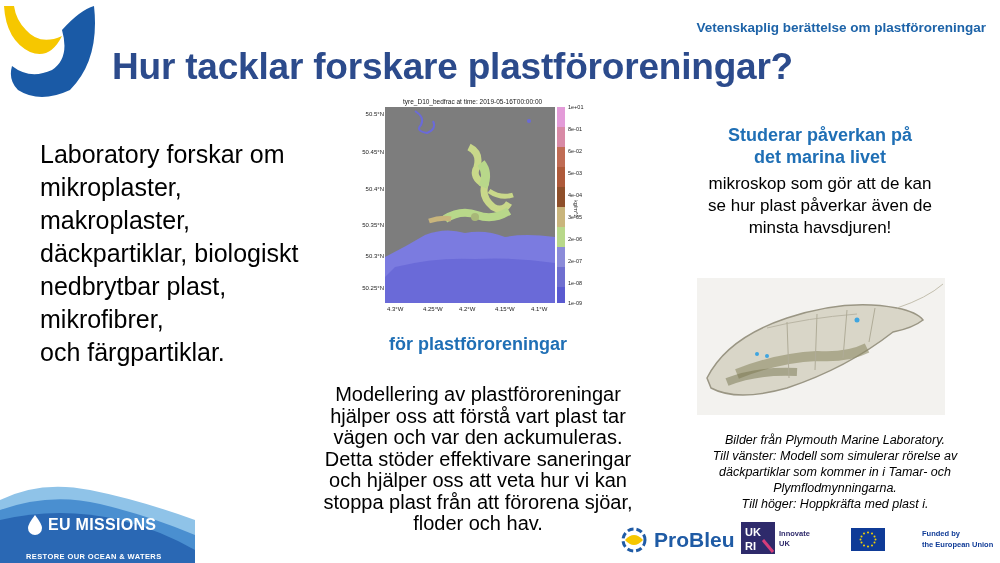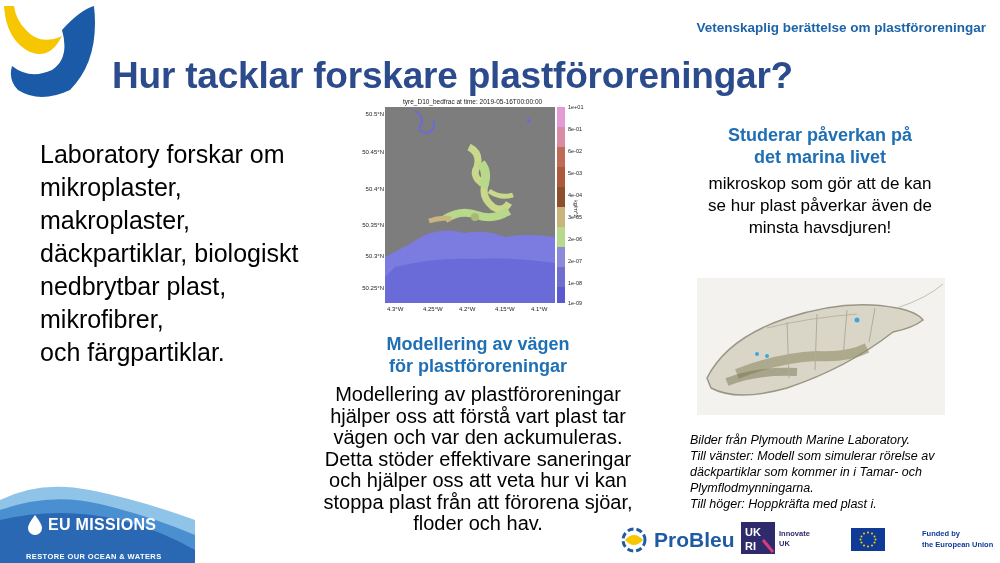--- a/index.html
+++ b/index.html
@@ -6,21 +6,21 @@
     html, body { width: 1000px; height: 563px; overflow: hidden; background: #ffffff; }
     body { position: relative; font-family: "Liberation Sans", sans-serif; color: #000; }
 
     .abs { position: absolute; }
 
     
     .logo-tl { left: 0; top: 0; width: 100px; height: 100px; }
 
     .header-tag { right: 14px; top: 20px; font-size: 13.5px; font-weight: bold; color: #1d63a8; }
 
-    .page-title { left: 112px; top: 55px; font-size: 37px; font-weight: bold; color: #2c4b8c; letter-spacing: -0.2px; white-space: nowrap; }
+    .page-title { left: 112px; top: 46px; font-size: 37px; font-weight: bold; color: #2c4b8c; letter-spacing: -0.2px; white-space: nowrap; }
 
     .left-text { left: 40px; top: 138px; width: 300px; font-size: 25px; line-height: 33px; color: #000; }
     .left-text span { display: block; white-space: nowrap; }
 
     
     .map-fig { left: 355px; top: 96px; width: 245px; height: 228px; }
     .map-title { position: absolute; left: 48px; top: 2px; font-size: 6.5px; color: #222; white-space: nowrap; }
     .map-plot { position: absolute; left: 30px; top: 11px; width: 170px; height: 196px; background: #7d7d7d; overflow: hidden; }
     .map-ylab { position: absolute; left: 0; width: 29px; font-size: 6px; color: #222; text-align: right; }
     .map-xlab { position: absolute; top: 210px; font-size: 6px; color: #222; }
@@ -30,21 +30,21 @@
     .cbar-unit { position: absolute; left: 224px; top: 104px; font-size: 5.5px; color: #222; transform: rotate(90deg); transform-origin: left top; white-space: nowrap; }
 
     .mid-heading { left: 358px; top: 333px; width: 240px; text-align: center; font-size: 18px; font-weight: bold; line-height: 22px; color: #1f6fb5; }
     .mid-text { left: 318px; top: 384px; width: 320px; text-align: center; font-size: 20px; line-height: 21.5px; color: #000; }
 
     .right-heading { left: 680px; top: 124px; width: 280px; text-align: center; font-size: 18px; font-weight: bold; line-height: 22px; color: #1f6fb5; }
     .right-text { left: 680px; top: 173px; width: 280px; text-align: center; font-size: 17px; line-height: 22px; color: #000; }
 
     .photo { left: 697px; top: 278px; width: 248px; height: 137px; background: #f3f2ef; overflow: hidden; }
 
-    .caption { left: 690px; top: 432px; width: 290px; text-align: left; font-size: 12.5px; font-style: italic; line-height: 16px; color: #000; }
+    .caption { left: 690px; top: 432px; width: 290px; text-align: center; font-size: 12.5px; font-style: italic; line-height: 16px; color: #000; }
 
     
     .eu-band { left: 0; top: 480px; width: 195px; height: 83px; }
     .eu-text { left: 48px; top: 516px; font-size: 16px; font-weight: bold; color: #ffffff; letter-spacing: 0.3px; }
     .eu-sub { left: 26px; top: 552px; font-size: 7.5px; font-weight: bold; color: #ffffff; letter-spacing: 0.4px; }
     .probleu-label { left: 654px; top: 528px; font-size: 21px; font-weight: bold; color: #1f5ba5; }
     .ukri { left: 741px; top: 522px; width: 34px; height: 32px; background: #2e2a6b; }
     .ukri-label { left: 779px; top: 529px; font-size: 7.5px; font-weight: bold; color: #2e2a6b; line-height: 10px; }
     .euflag { left: 851px; top: 528px; width: 34px; height: 23px; background: #0f3b97; }
     .eufund { left: 889px; top: 528px; font-size: 7.5px; font-weight: bold; color: #0f3b97; line-height: 11px; margin-left: 33px; }
@@ -119,21 +119,20 @@
   <div class="cbar-lab" style="top:96px">4e-04</div>
   <div class="cbar-lab" style="top:118px">3e-05</div>
   <div class="cbar-lab" style="top:140px">2e-06</div>
   <div class="cbar-lab" style="top:162px">2e-07</div>
   <div class="cbar-lab" style="top:184px">1e-08</div>
   <div class="cbar-lab" style="top:204px">1e-09</div>
   <div class="cbar-unit">kg/m^2</div>
 </div>
 
 <div class="abs mid-heading">
-  <div>Modellering av vägen</div>
   <div>för plastföroreningar</div>
 </div>
 <div class="abs mid-text">
   <div>Modellering av plastföroreningar</div>
   <div>hjälper oss att förstå vart plast tar</div>
   <div>vägen och var den ackumuleras.</div>
   <div>Detta stöder effektivare saneringar</div>
   <div>och hjälper oss att veta hur vi kan</div>
   <div>stoppa plast från att förorena sjöar,</div>
   <div>floder och hav.</div>

